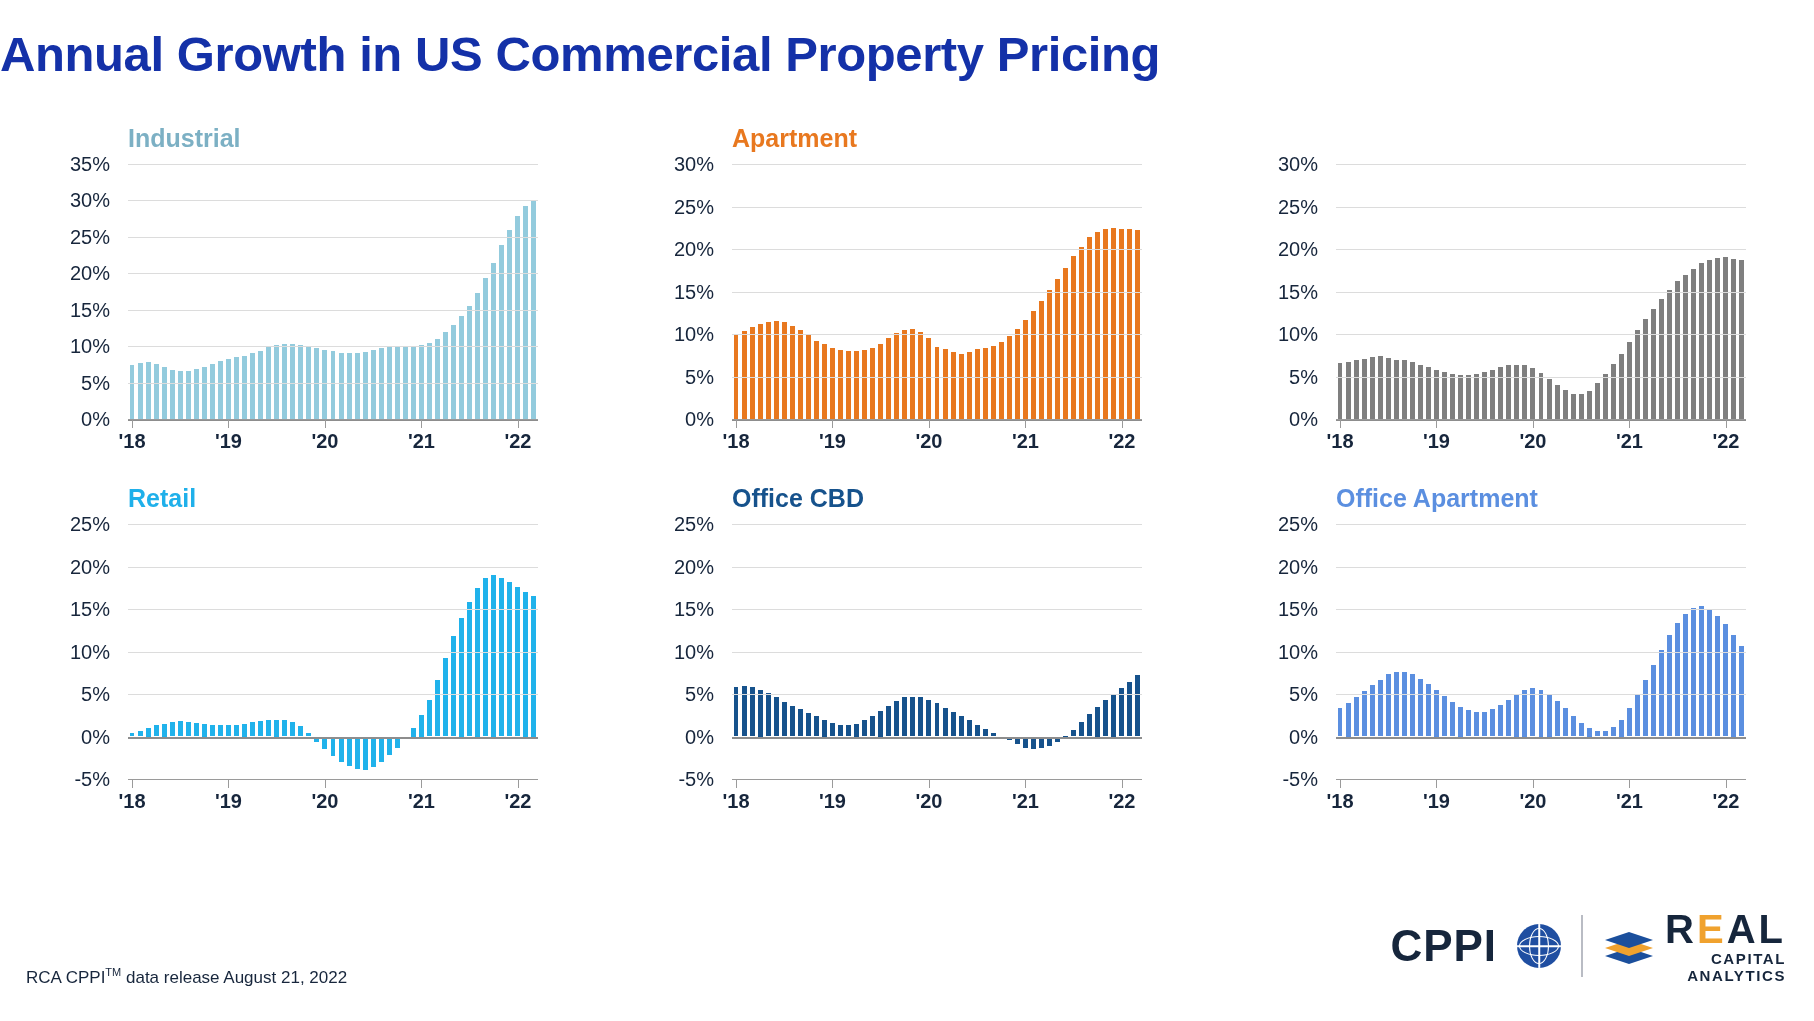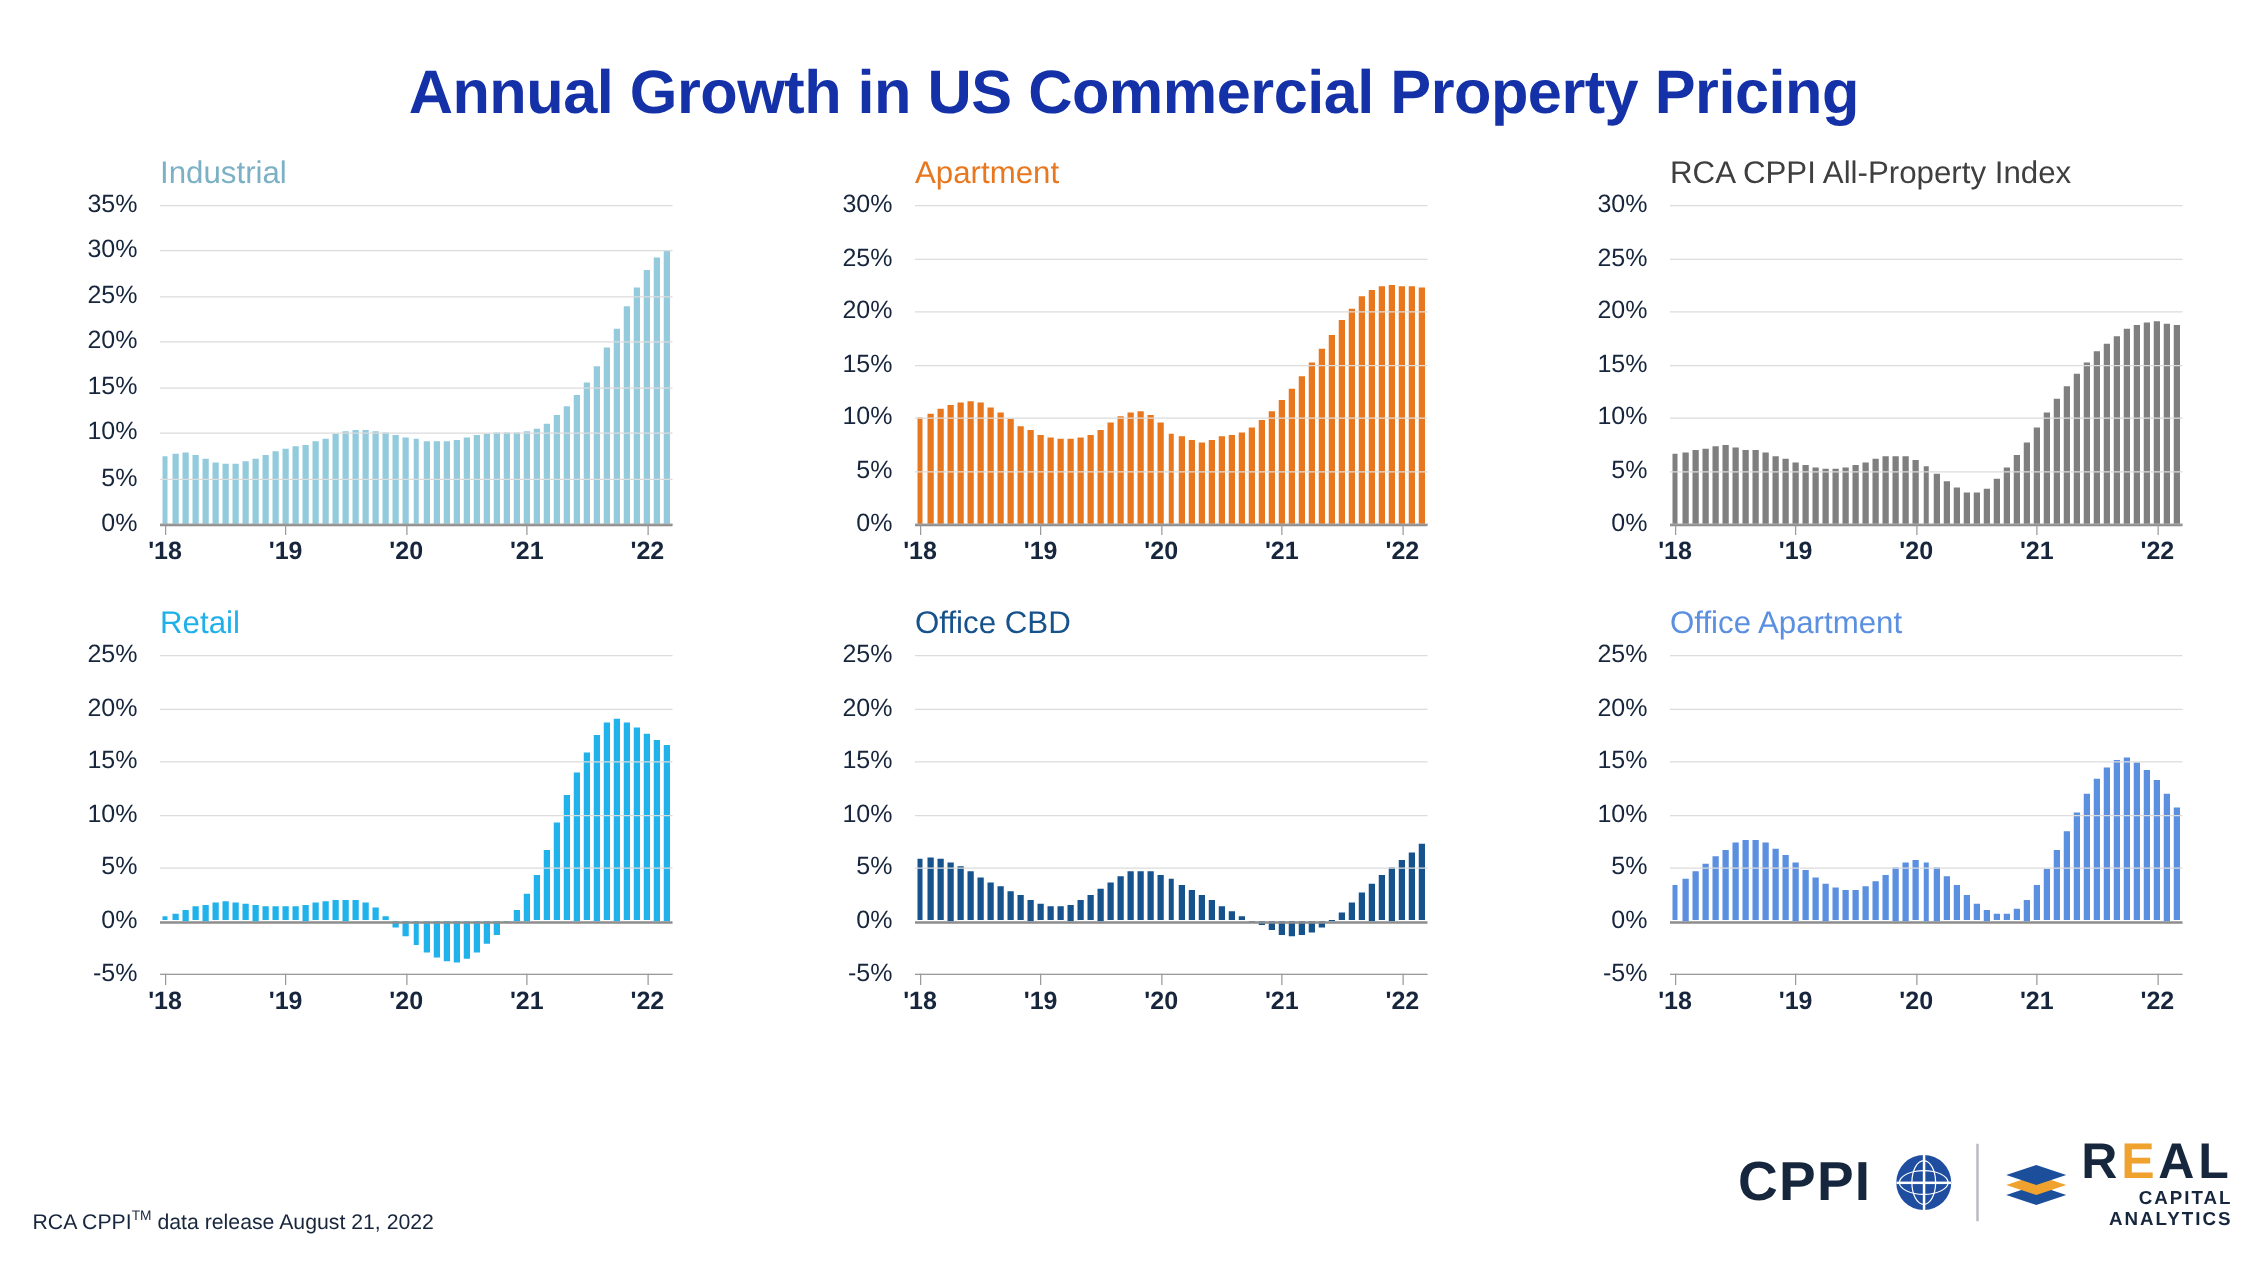--- a/index.html
+++ b/index.html
@@ -4,47 +4,47 @@
 <style>
   html,body{margin:0;padding:0;}
   body{
     width:1814px;height:1021px;
     background:#ffffff;
     font-family:"Liberation Sans", sans-serif;
     position:relative;
     overflow:hidden;
   }
   #page-title{
-    text-align:center;
+    text-align:left;
     color:#1431a8;
     font-size:49px;
     font-weight:bold;
     letter-spacing:-0.4px;
-    padding-top:50px;
+    padding-top:30px;
     line-height:1.0;
   }
   .grid{
     position:absolute;
     left:0;top:120px;
     width:1814px;
   }
   .row{
     display:flex;
     width:1814px;
   }
   .cell{
     width:604px;
     position:relative;
     height:360px;
     box-sizing:border-box;
   }
   .panel-title{
     position:absolute;
     font-size:25px;
-    font-weight:normal;
+    font-weight:bold;
     top:4px;
     left:128px;
     white-space:nowrap;
   }
   .plot-wrap{
     position:absolute;
     left:128px;
     top:44px;
     width:410px;
     height:255px;
@@ -356,21 +356,20 @@
           <div class="xlab" style="left: 100.49px;">'19</div>
           <div class="tick" style="left: 196.961px;"></div>
           <div class="xlab" style="left: 196.961px;">'20</div>
           <div class="tick" style="left: 293.431px;"></div>
           <div class="xlab" style="left: 293.431px;">'21</div>
           <div class="tick" style="left: 389.902px;"></div>
           <div class="xlab" style="left: 389.902px;">'22</div>
         </div>
     </div>
     <div class="cell">
-      <div class="panel-title" style="color: rgb(63, 63, 63);">RCA CPPI All-Property Index</div>
       <div class="axis-labels">
           <div class="ylab" style="top: 255px;">0%</div>
           <div class="ylab" style="top: 212.5px;">5%</div>
           <div class="ylab" style="top: 170px;">10%</div>
           <div class="ylab" style="top: 127.5px;">15%</div>
           <div class="ylab" style="top: 85px;">20%</div>
           <div class="ylab" style="top: 42.5px;">25%</div>
           <div class="ylab" style="top: 0px;">30%</div>
         </div>
       <div class="plot-wrap">

